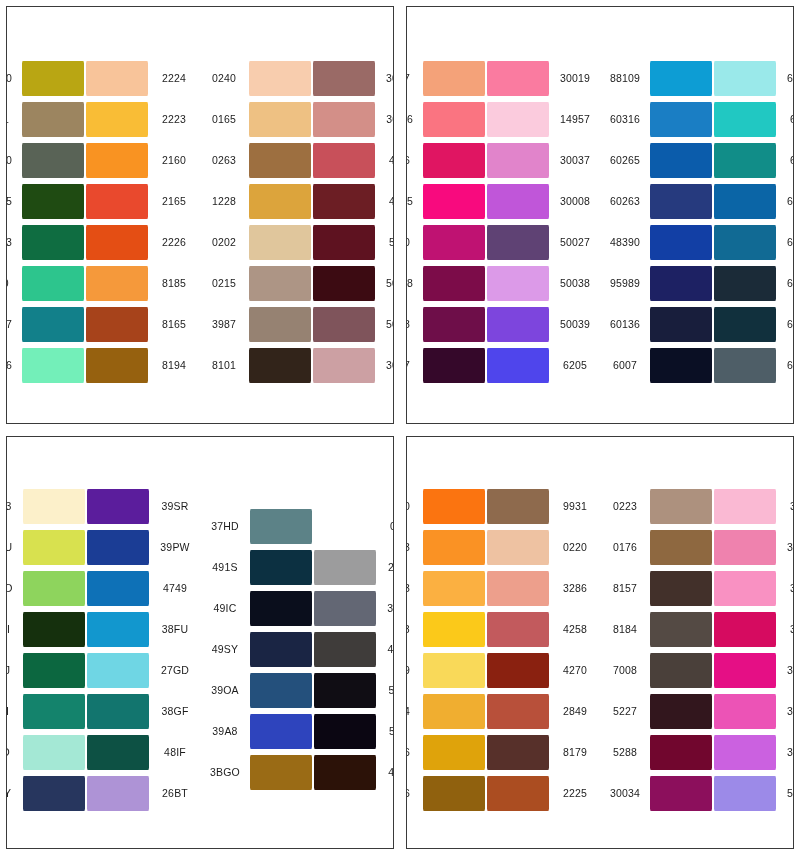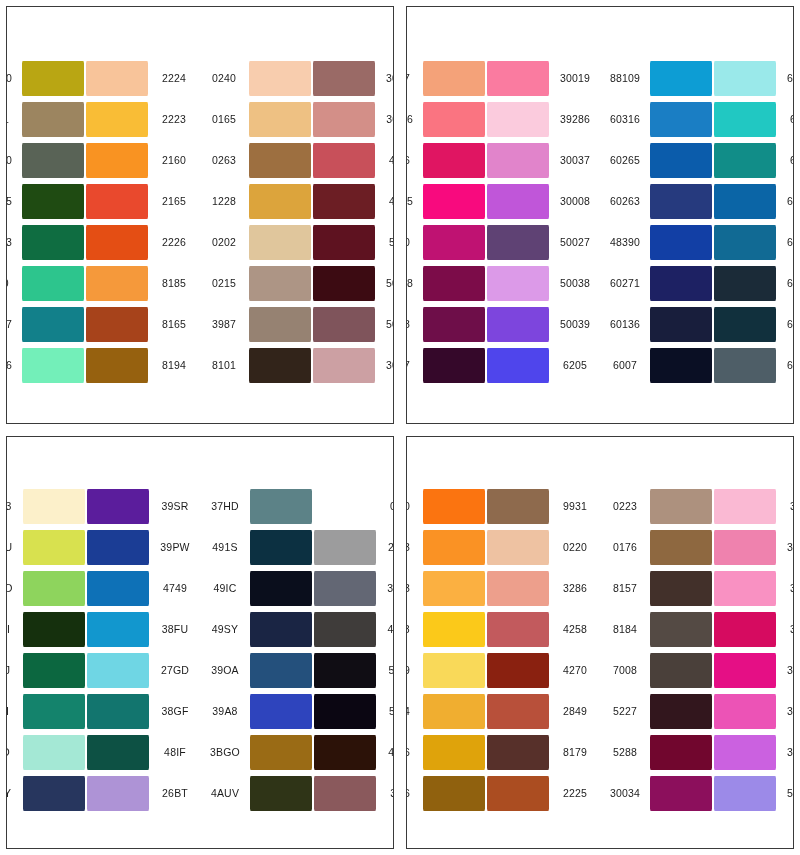--- a/index.html
+++ b/index.html
@@ -233,21 +233,21 @@
             <div class="row">
               <div class="code left">2227</div>
               <div class="swatch" style="background: rgb(244, 162, 121);"></div>
               <div class="swatch" style="background: rgb(250, 123, 160);"></div>
               <div class="code right">30019</div>
             </div>
             <div class="row">
               <div class="code left">30036</div>
               <div class="swatch" style="background: rgb(250, 116, 129);"></div>
               <div class="swatch" style="background: rgb(251, 203, 221);"></div>
-              <div class="code right">39286</div>
+              <div class="code right">14957</div>
             </div>
             <div class="row">
               <div class="code left">3246</div>
               <div class="swatch" style="background: rgb(224, 21, 98);"></div>
               <div class="swatch" style="background: rgb(225, 132, 203);"></div>
               <div class="code right">30037</div>
             </div>
             <div class="row">
               <div class="code left">30005</div>
               <div class="swatch" style="background: rgb(248, 10, 126);"></div>
@@ -304,21 +304,21 @@
               <div class="swatch" style="background: rgb(11, 101, 166);"></div>
               <div class="code right">60026</div>
             </div>
             <div class="row">
               <div class="code left">48390</div>
               <div class="swatch" style="background: rgb(18, 63, 165);"></div>
               <div class="swatch" style="background: rgb(17, 106, 148);"></div>
               <div class="code right">60132</div>
             </div>
             <div class="row">
-              <div class="code left">60271</div>
+              <div class="code left">95989</div>
               <div class="swatch" style="background: rgb(29, 33, 99);"></div>
               <div class="swatch" style="background: rgb(27, 43, 56);"></div>
               <div class="code right">60264</div>
             </div>
             <div class="row">
               <div class="code left">60136</div>
               <div class="swatch" style="background: rgb(24, 30, 60);"></div>
               <div class="swatch" style="background: rgb(17, 48, 61);"></div>
               <div class="code right">60314</div>
             </div>
@@ -420,26 +420,20 @@
               <div class="swatch" style="background: rgb(46, 68, 189);"></div>
               <div class="swatch" style="background: rgb(11, 6, 18);"></div>
               <div class="code right">5D53</div>
             </div>
             <div class="row">
               <div class="code left">3BGO</div>
               <div class="swatch" style="background: rgb(154, 107, 21);"></div>
               <div class="swatch" style="background: rgb(44, 18, 8);"></div>
               <div class="code right">4BKA</div>
             </div>
-            <div class="row">
-              <div class="code left">4AUV</div>
-              <div class="swatch" style="background: rgb(47, 52, 23);"></div>
-              <div class="swatch" style="background: rgb(138, 89, 92);"></div>
-              <div class="code right">3BEI</div>
-            </div>
           </div>
       </div>
     </div>
 
     <div class="quadrant q-br">
       <div class="quad-inner">
         <div class="group g1">
             <div class="row">
               <div class="code left">2160</div>
               <div class="swatch" style="background: rgb(251, 116, 16);"></div>

